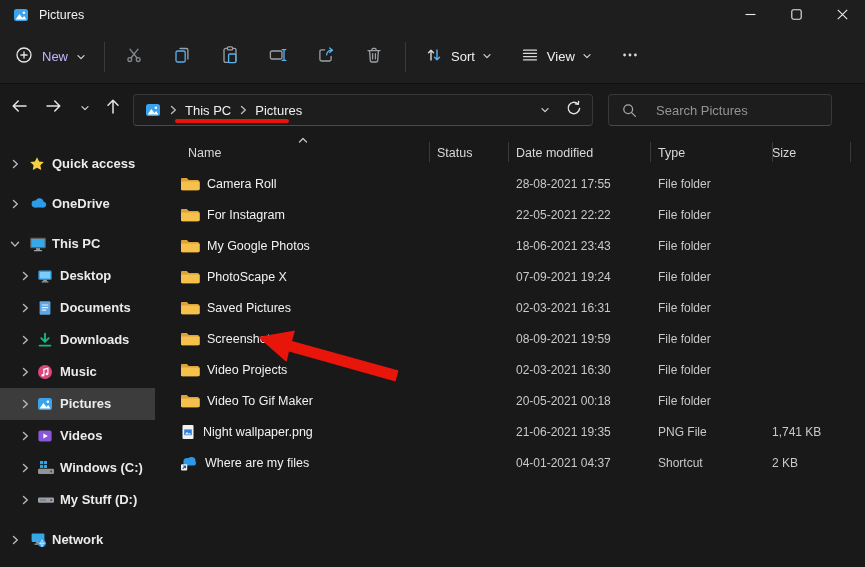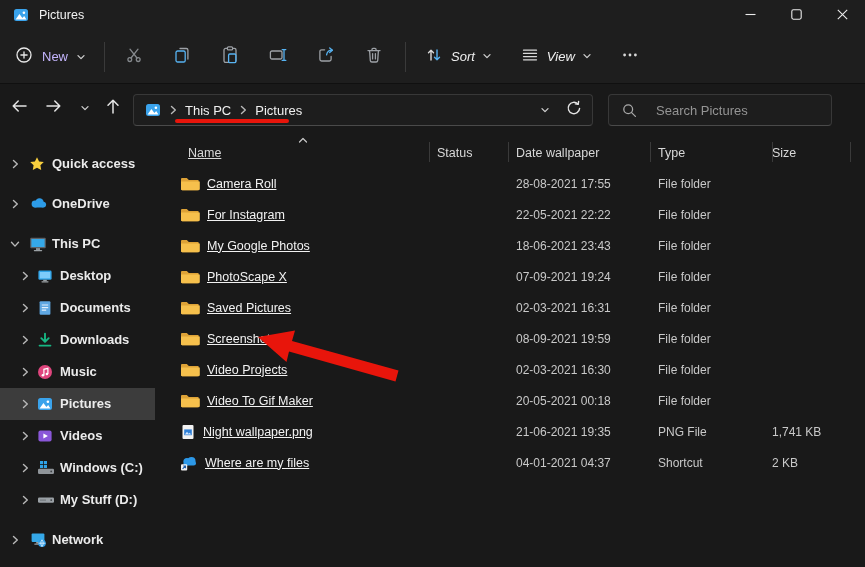--- a/index.html
+++ b/index.html
@@ -18,21 +18,21 @@
   .win-controls{position:absolute;right:0;top:0;height:30px;display:flex;}
   .win-btn{width:46px;height:30px;display:flex;align-items:center;justify-content:center;}
   
   .toolbar{position:absolute;top:30px;left:0;right:0;height:53px;display:flex;align-items:center;}
   .tb-sep{width:1px;height:30px;background:#3a3a3a;}
   .new-btn{margin-left:6px;display:flex;align-items:center;gap:8px;padding:6px 8px;border-radius:4px;}
   .new-btn .lbl{font-size:13px;color:#c4b5fd;}
   .tb-icon-btn{width:38px;height:36px;margin-left:10px;display:flex;align-items:center;justify-content:center;border-radius:4px;}
   .tb-icon-btn:first-of-type{margin-left:10px;}
   .sep1{margin-left:10px;} .sep2{margin-left:12px;}
-  .tb-text-btn{display:flex;align-items:center;gap:7px;padding:6px 10px;margin-left:8px;border-radius:4px;font-size:13px;color:#f0f0f0;font-style:italic;}
+  .tb-text-btn{display:flex;align-items:center;gap:7px;padding:6px 10px;margin-left:8px;border-radius:4px;font-size:13px;color:#f0f0f0;}
   .more-btn{margin-left:10px;width:36px;height:36px;display:flex;align-items:center;justify-content:center;border-radius:4px;}
   
   .navrow{position:absolute;top:84px;left:0;right:0;height:52px;}
   .nav-btn{position:absolute;top:11px;width:26px;height:26px;display:flex;align-items:center;justify-content:center;border-radius:4px;}
   .nav-back{left:6px;} .nav-fwd{left:41px;} .nav-recent{left:72px;} .nav-up{left:100px;}
   .boxfield{position:absolute;top:10px;height:32px;background:#1d1d1d;border:1px solid #383838;border-bottom-color:#4a4a4a;border-radius:4px;display:flex;align-items:center;box-sizing:border-box;}
   .addressbar{left:133px;width:460px;}
   .crumb-icon{margin-left:11px;display:flex;}
   .crumb-sep{margin:0 6px;display:flex;}
   .crumb{font-size:13px;color:#f0f0f0;white-space:nowrap;}
@@ -52,21 +52,21 @@
   .side-item .ic{position:absolute;left:29px;top:8px;display:flex;}
   .side-item .label{position:absolute;left:52px;top:8px;}
   .side-item.lvl1 .chev{left:19px;}
   .side-item.lvl1 .ic{left:37px;}
   .side-item.lvl1 .label{left:60px;}
   
   .filearea{position:absolute;left:155px;top:136px;right:0;bottom:0;}
   .sort-asc{position:absolute;left:142px;top:0;display:flex;}
   .fheader{position:relative;height:30px;display:flex;align-items:center;padding-top:4px;box-sizing:border-box;font-size:12.5px;color:#d8d8d8;}
   .hsep{position:absolute;top:6px;width:1px;height:20px;background:#3a3a3a;}
-  .col-name{width:274px;box-sizing:border-box;padding-left:33px;text-decoration:underline;}
+  .col-name{width:274px;box-sizing:border-box;padding-left:33px;}
   .col-status{width:79px;box-sizing:border-box;padding-left:8px;}
   .col-date{width:142px;box-sizing:border-box;padding-left:8px;}
   .col-type{width:122px;box-sizing:border-box;padding-left:8px;}
   .col-size{width:78px;box-sizing:border-box;padding-right:12px;}
   .frows{margin-top:2px;}
   .frow{height:31px;display:flex;align-items:center;}
   .frow .col-name{padding-left:25px;display:flex;align-items:center;gap:7px;font-size:12.5px;color:#f2f2f2;}
   .frow .col-date,.frow .col-type,.frow .col-size,.frow .col-status{font-size:12px;color:#c9c9c9;}
   
   .red-underline{position:absolute;left:175px;top:119px;width:114px;height:4px;border-radius:2px;z-index:40;}
@@ -456,21 +456,21 @@
 
   <div class="filearea">
     <span class="sort-asc">
         <svg width="12" height="8" viewBox="0 0 12 8">
           <path d="M2.5 6 L6 2.5 L9.5 6" stroke="#c9c9c9" stroke-width="1.2" fill="none" stroke-linecap="round" stroke-linejoin="round"></path>
         </svg>
       </span>
     <div class="fheader">
       <div class="col-name">Name</div>
       <div class="col-status">Status</div>
-      <div class="col-date">Date wallpaper</div>
+      <div class="col-date">Date modified</div>
       <div class="col-type">Type</div>
       <div class="col-size">Size</div>
       <div class="hsep" style="left:274px"></div>
       <div class="hsep" style="left:353px"></div>
       <div class="hsep" style="left:495px"></div>
       <div class="hsep" style="left:617px"></div>
       <div class="hsep" style="left:695px"></div>
     </div>
     <div class="frows">
         <div class="frow">

